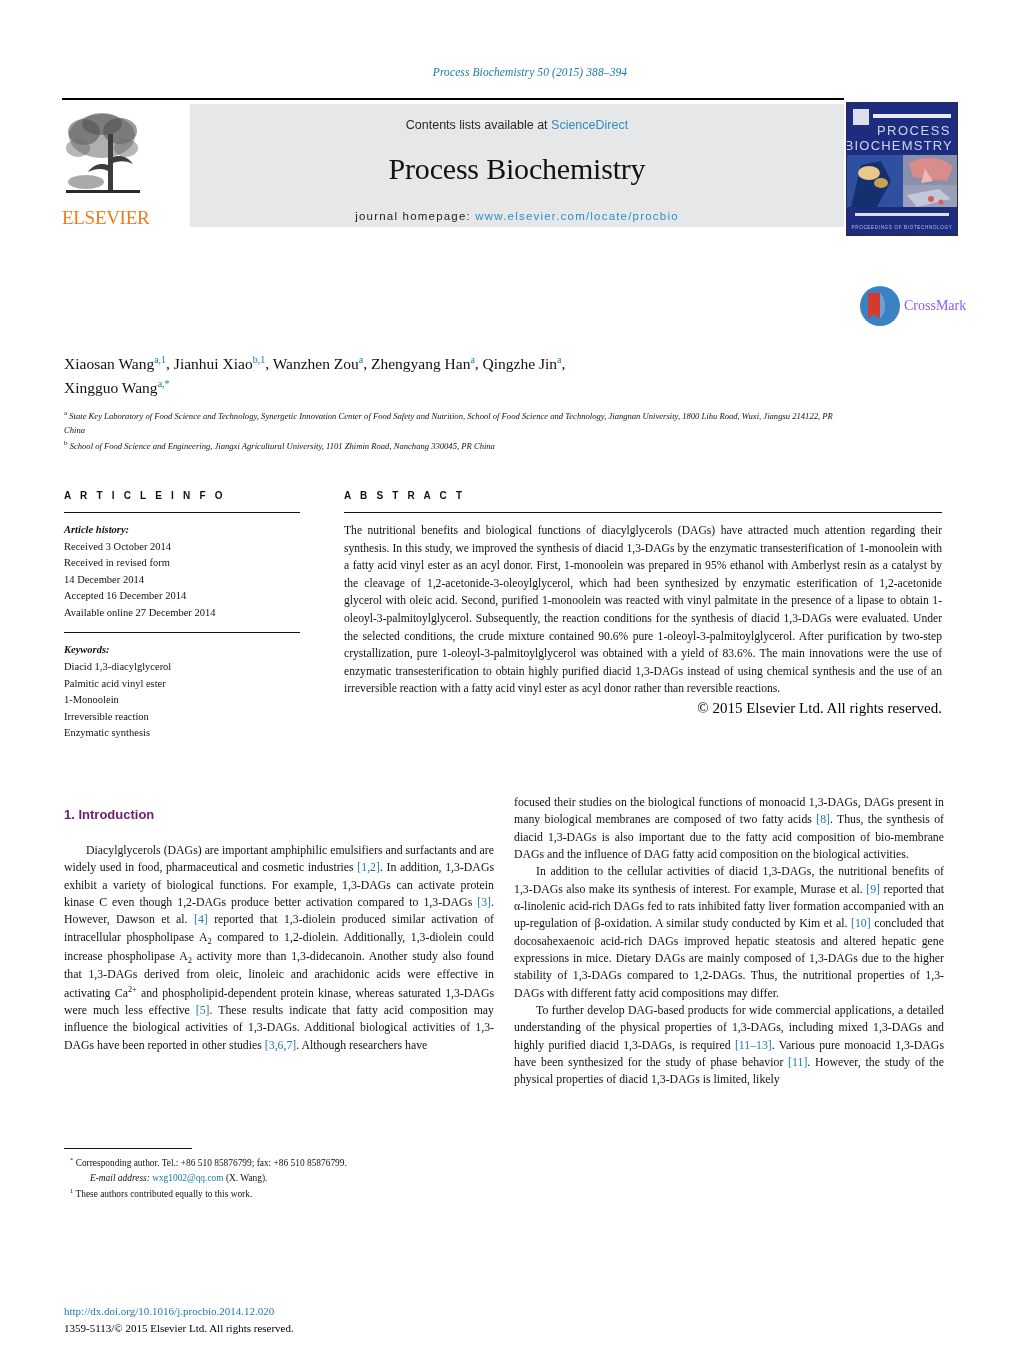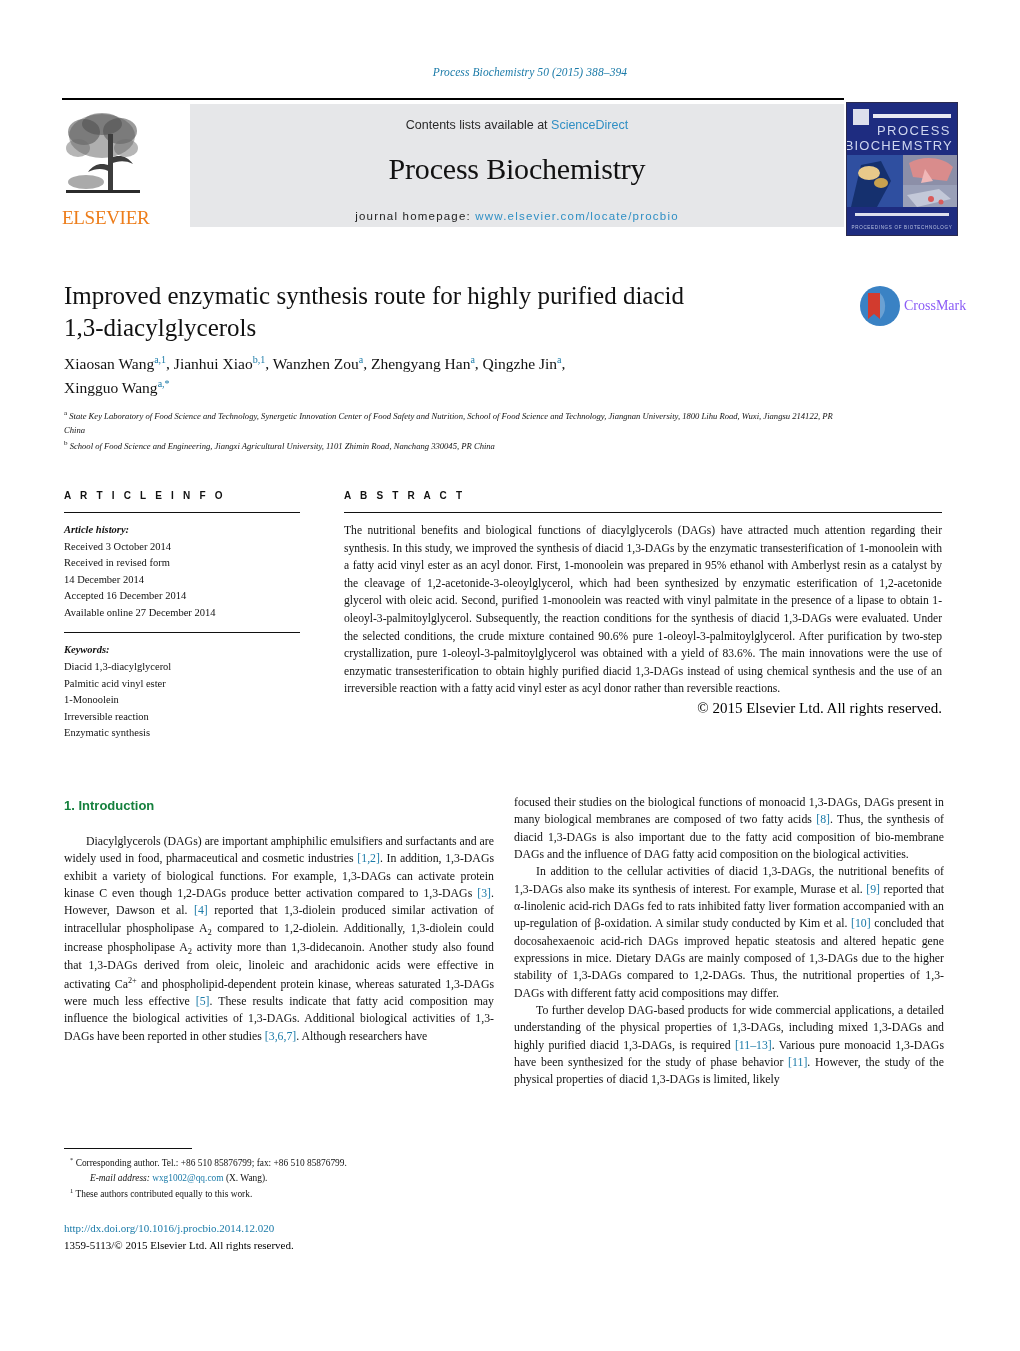--- a/index.html
+++ b/index.html
@@ -230,22 +230,22 @@
     line-height: 1.47;
     text-align: justify;
     color: #111;
   }
   .col-left { top: 794px; left: 64px; width: 430px; }
   .col-right { top: 794px; left: 514px; width: 430px; }
   .sec-title {
     font-family: "Liberation Sans", sans-serif;
     font-size: 13px;
     font-weight: bold;
-    margin: 2px 0 18px 0;
-    color: #15803d;
+    margin: 11px 0 18px 0;
+    color: #701a75;
   }
   .body-col p { margin: 0; text-indent: 22px; }
   .body-col p.first { text-indent: 22px; }
   .ref { color: #1a7aa8; }
 
   
   .footnotes {
     position: absolute;
     top: 1148px;
     left: 64px;
@@ -259,21 +259,21 @@
     height: 1.4px;
     background: #111;
     margin-bottom: 6px;
   }
   .fn-line { padding-left: 16px; text-indent: -10px; }
   .fn-line .em { font-style: italic; }
   .mail { color: #1a7aa8; }
 
   .doi-block {
     position: absolute;
-    top: 1220px;
+    top: 1303px;
     left: 64px;
     width: 430px;
     font-size: 11px;
     line-height: 1.5;
   }
   .doi-link { color: #1a7aa8; }
   sub { font-size: 0.72em; }
   sup { font-size: 0.7em; }
 </style>
 </head>
@@ -337,24 +337,20 @@
         <path d="M60 92 L92 86 L104 96 L70 104 Z" fill="#c3c8d8"></path>
         <circle cx="84" cy="96" r="3" fill="#d95a5a"></circle>
         <circle cx="94" cy="99" r="2.5" fill="#d95a5a"></circle>
         <rect x="0" y="104" width="110" height="28" fill="#1e2c80"></rect>
         <rect x="8" y="110" width="94" height="3" fill="#ffffff" opacity="0.85"></rect>
         <text x="55" y="126" text-anchor="middle" font-family="Liberation Sans, sans-serif" font-size="4.5" fill="#b9c2e0" letter-spacing="0.7">PROCEEDINGS OF BIOTECHNOLOGY</text>
       </svg>
     </div>
   </div>
 
-  <div class="title">
-    <span>Improved enzymatic synthesis route for highly purified diacid</span><br>
-    <span>1,3-diacylglycerols</span>
-  </div>
 
   <div class="crossmark">
     <svg width="44" height="44" viewBox="0 0 44 44" xmlns="http://www.w3.org/2000/svg">
       <circle cx="22" cy="22" r="20" fill="#3a82c4"></circle>
       <path d="M10 9 h12 v26 l-6 -5 l-6 5 Z" fill="#d23b2e"></path>
       <path d="M22 9 a19 19 0 0 1 0 26 Z" fill="#ffffff" opacity="0.25"></path>
     </svg>
     <span class="crossmark-label">CrossMark</span>
   </div>
 

